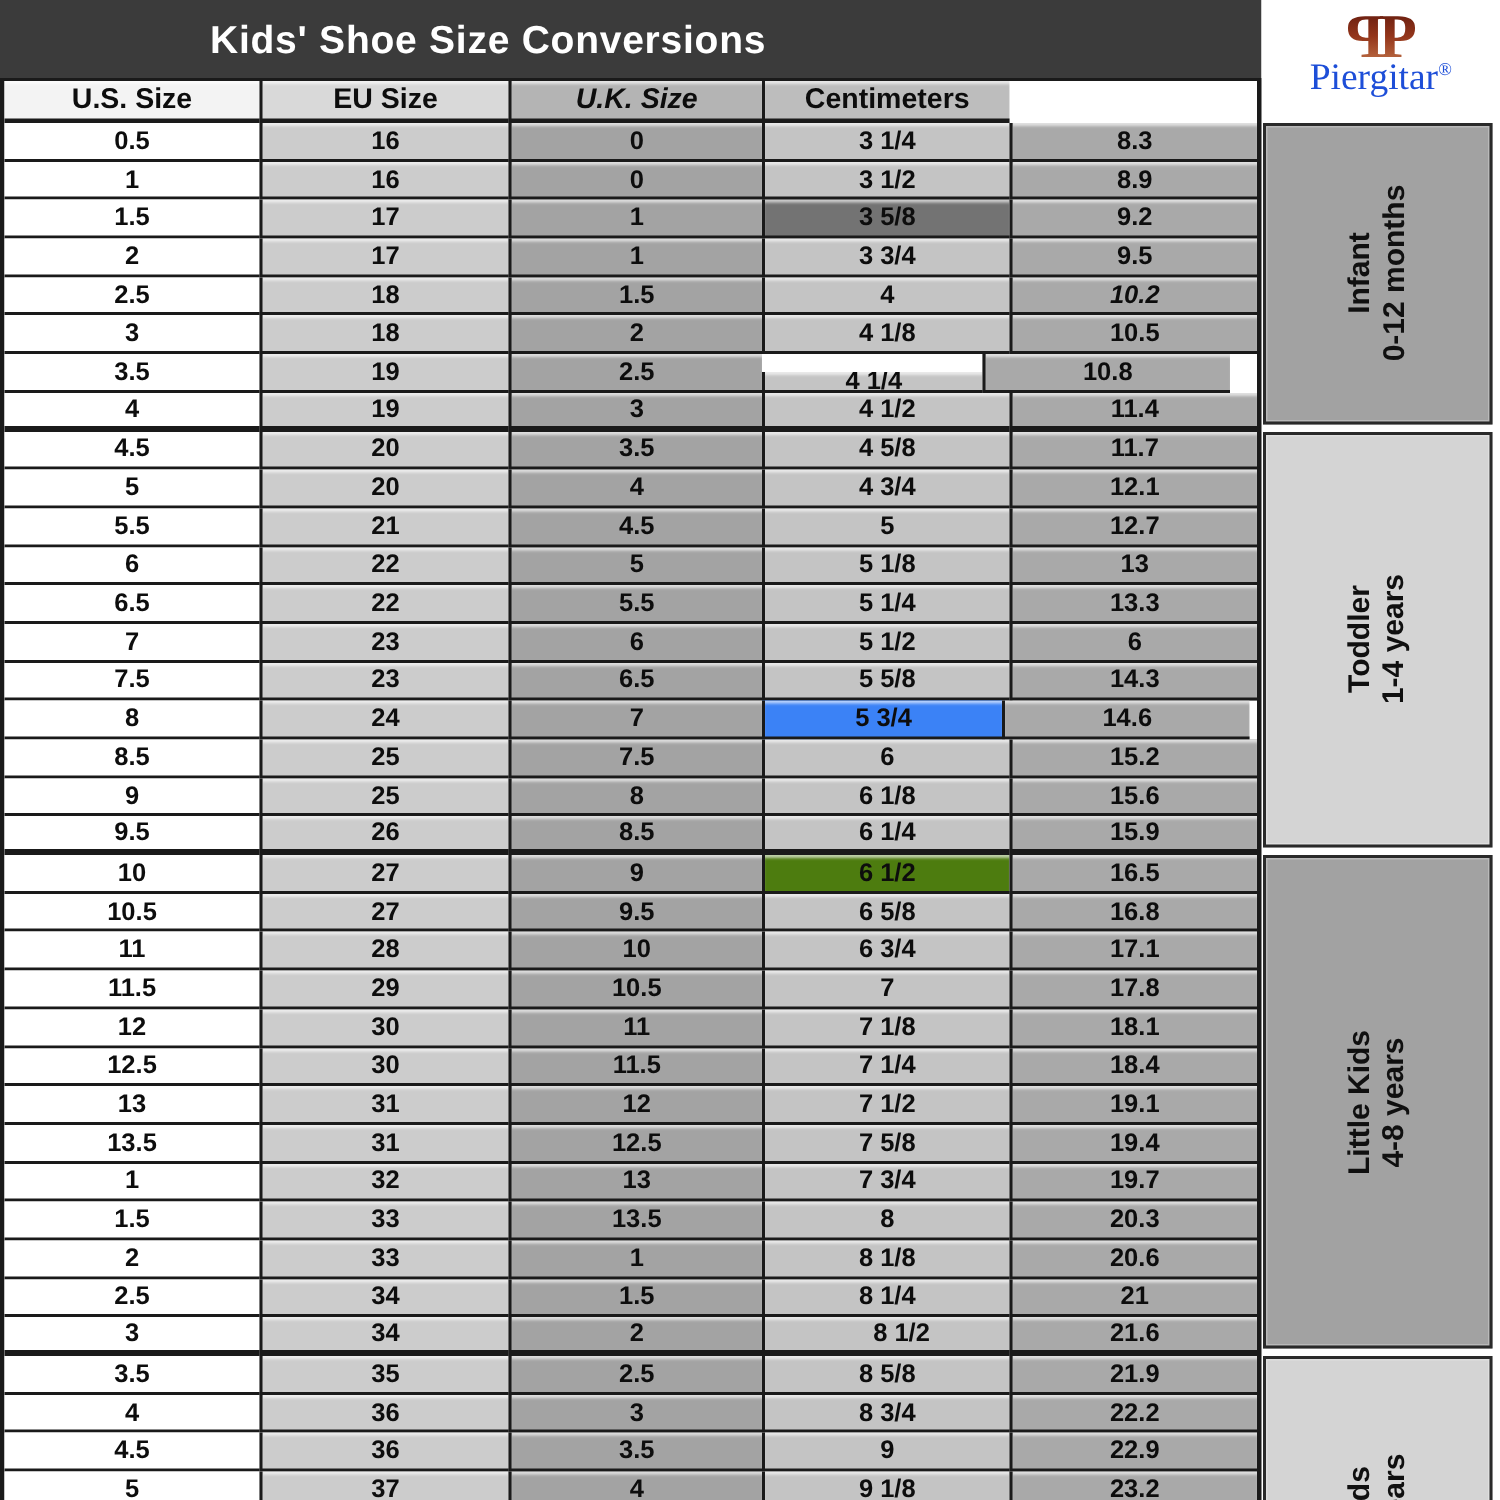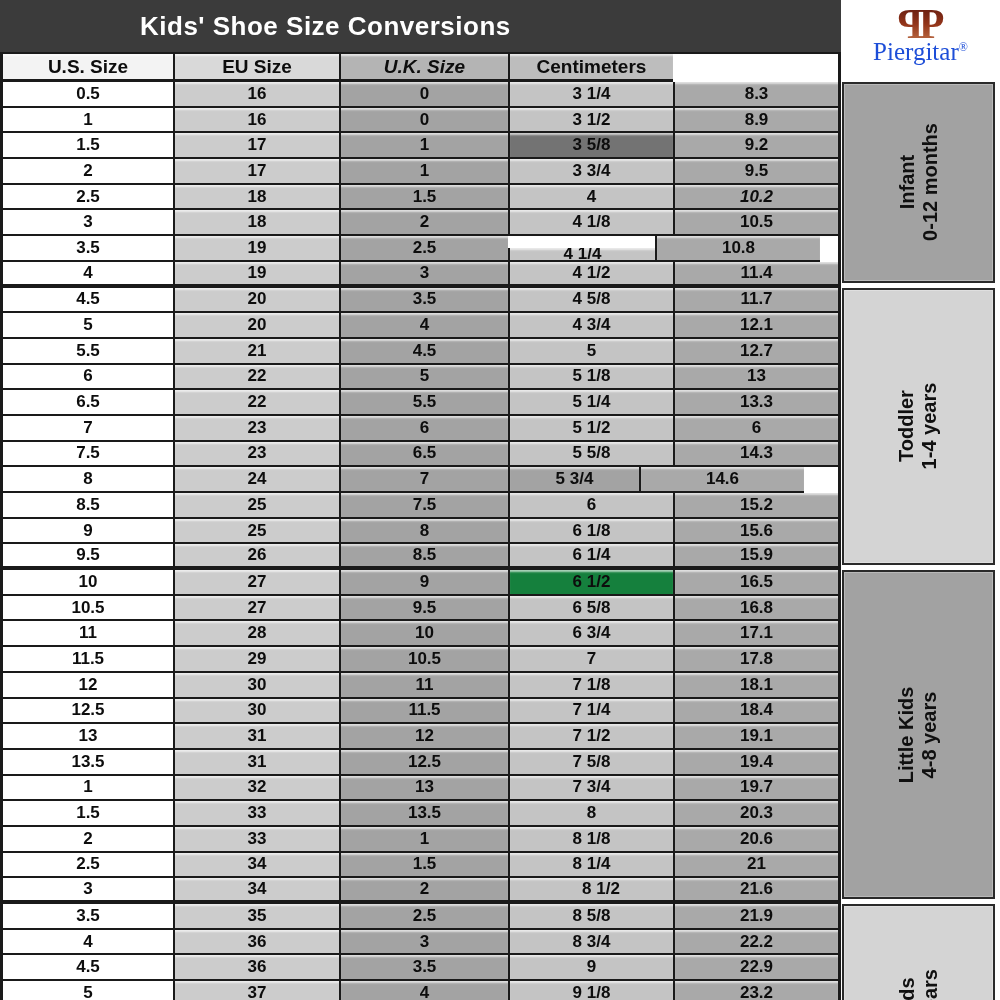--- a/index.html
+++ b/index.html
@@ -191,21 +191,21 @@
           <div class="cell" style="width: 170px; background: rgb(255, 255, 255);">7.5</div>
           <div class="cell" style="width: 166px; background: rgb(204, 204, 204);">23</div>
           <div class="cell" style="width: 169px; background: rgb(163, 163, 163);">6.5</div>
           <div class="cell" style="width: 165px; background: rgb(196, 196, 196);">5 5/8</div>
           <div class="cell" style="width: 165px; background: rgb(169, 169, 169);">14.3</div>
         </div>
         <div class="trow">
           <div class="cell" style="width: 170px; background: rgb(255, 255, 255);">8</div>
           <div class="cell" style="width: 166px; background: rgb(204, 204, 204);">24</div>
           <div class="cell" style="width: 169px; background: rgb(163, 163, 163);">7</div>
-          <div class="cell" style="width: 131px; background: #a3a3a3;">5 3/4</div>
+          <div class="cell" style="width: 160px; background: #3b82f6;">5 3/4</div>
           <div class="cell" style="width: 165px; background: rgb(169, 169, 169);">14.6</div>
         </div>
         <div class="trow">
           <div class="cell" style="width: 170px; background: rgb(255, 255, 255);">8.5</div>
           <div class="cell" style="width: 166px; background: rgb(204, 204, 204);">25</div>
           <div class="cell" style="width: 169px; background: rgb(163, 163, 163);">7.5</div>
           <div class="cell" style="width: 165px; background: rgb(196, 196, 196);">6</div>
           <div class="cell" style="width: 165px; background: rgb(169, 169, 169);">15.2</div>
         </div>
         <div class="trow">
@@ -219,21 +219,21 @@
           <div class="cell" style="width: 170px; background: rgb(255, 255, 255);">9.5</div>
           <div class="cell" style="width: 166px; background: rgb(204, 204, 204);">26</div>
           <div class="cell" style="width: 169px; background: rgb(163, 163, 163);">8.5</div>
           <div class="cell" style="width: 165px; background: rgb(196, 196, 196);">6 1/4</div>
           <div class="cell" style="width: 165px; background: rgb(169, 169, 169);">15.9</div>
         </div>
         <div class="trow">
           <div class="cell" style="width: 170px; background: rgb(255, 255, 255);">10</div>
           <div class="cell" style="width: 166px; background: rgb(204, 204, 204);">27</div>
           <div class="cell" style="width: 169px; background: rgb(163, 163, 163);">9</div>
-          <div class="cell" style="width: 165px; background: #15803d;">6 1/2</div>
+          <div class="cell" style="width: 165px; background: #4d7c0f;">6 1/2</div>
           <div class="cell" style="width: 165px; background: rgb(169, 169, 169);">16.5</div>
         </div>
         <div class="trow">
           <div class="cell" style="width: 170px; background: rgb(255, 255, 255);">10.5</div>
           <div class="cell" style="width: 166px; background: rgb(204, 204, 204);">27</div>
           <div class="cell" style="width: 169px; background: rgb(163, 163, 163);">9.5</div>
           <div class="cell" style="width: 165px; background: rgb(196, 196, 196);">6 5/8</div>
           <div class="cell" style="width: 165px; background: rgb(169, 169, 169);">16.8</div>
         </div>
         <div class="trow">

